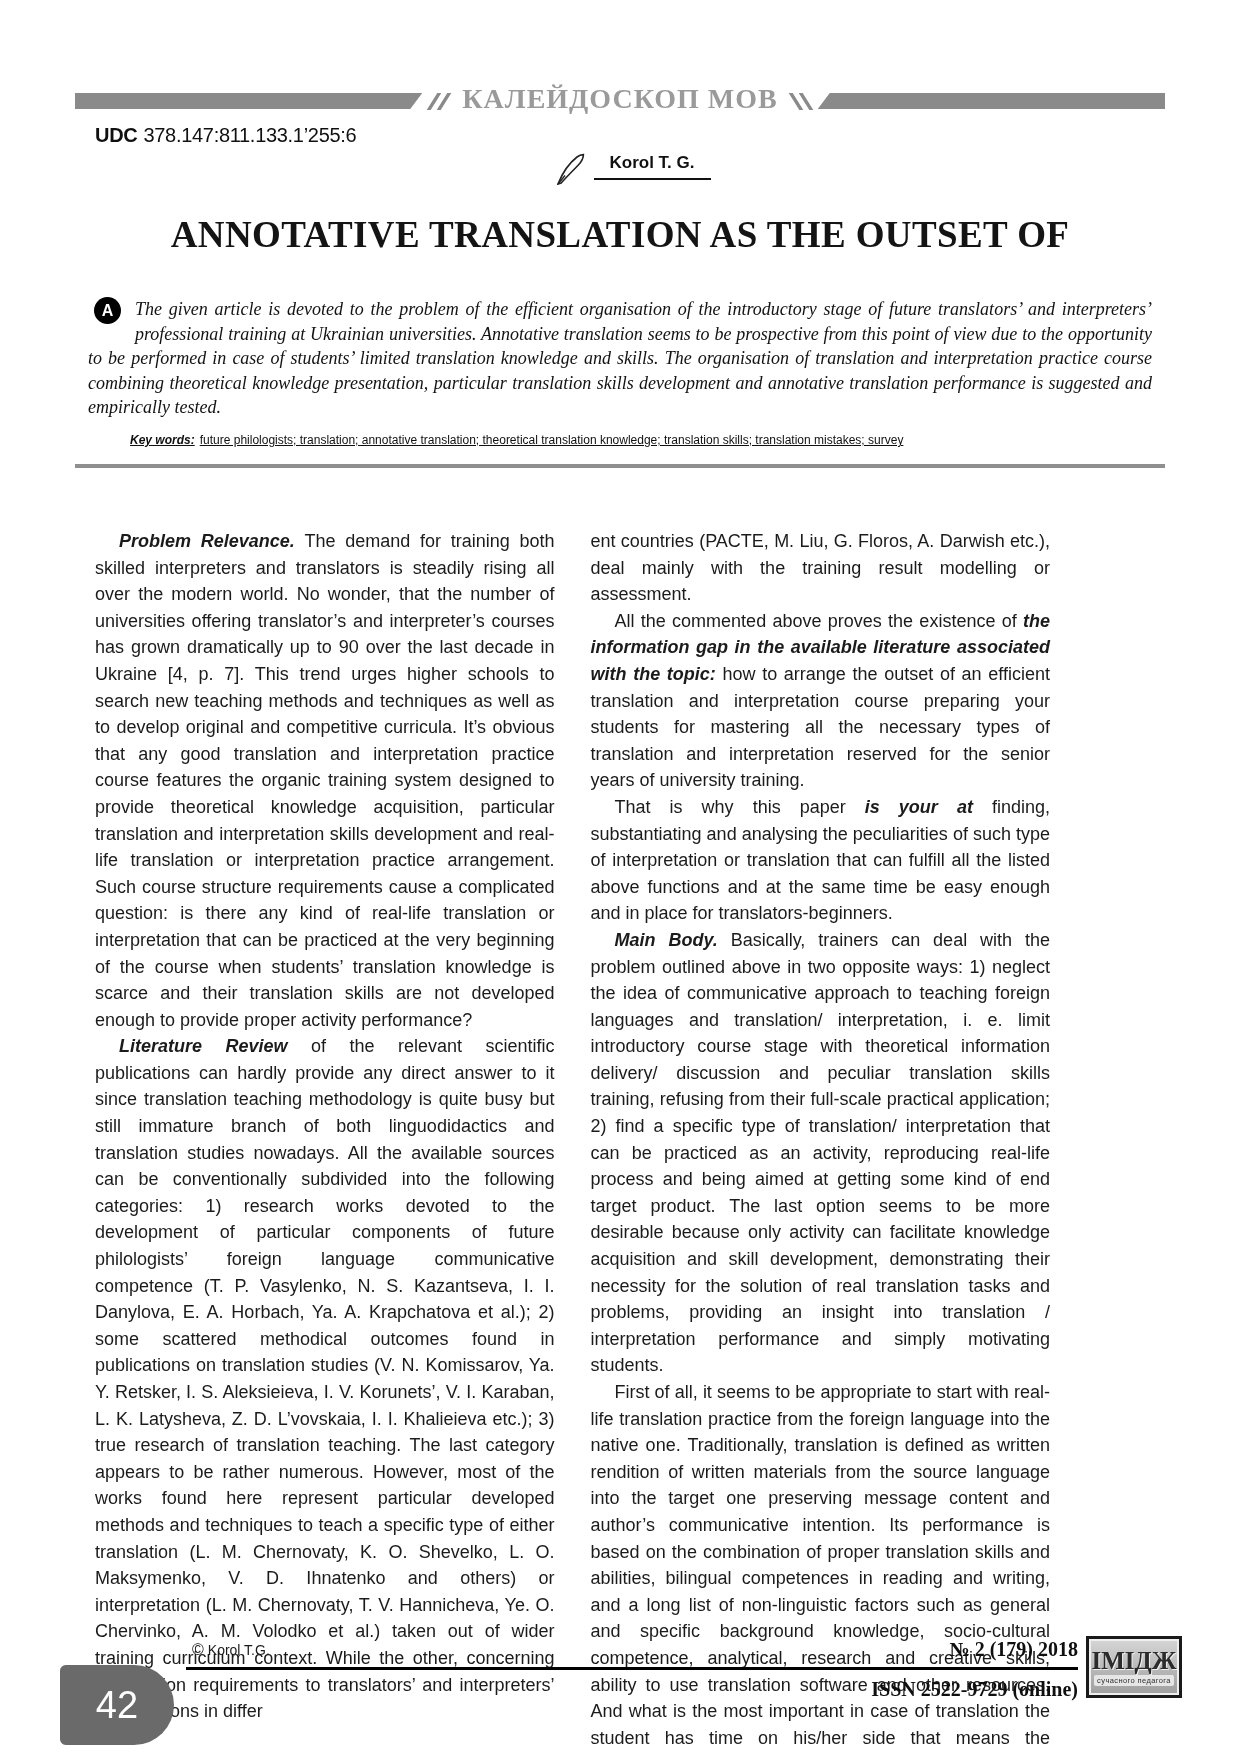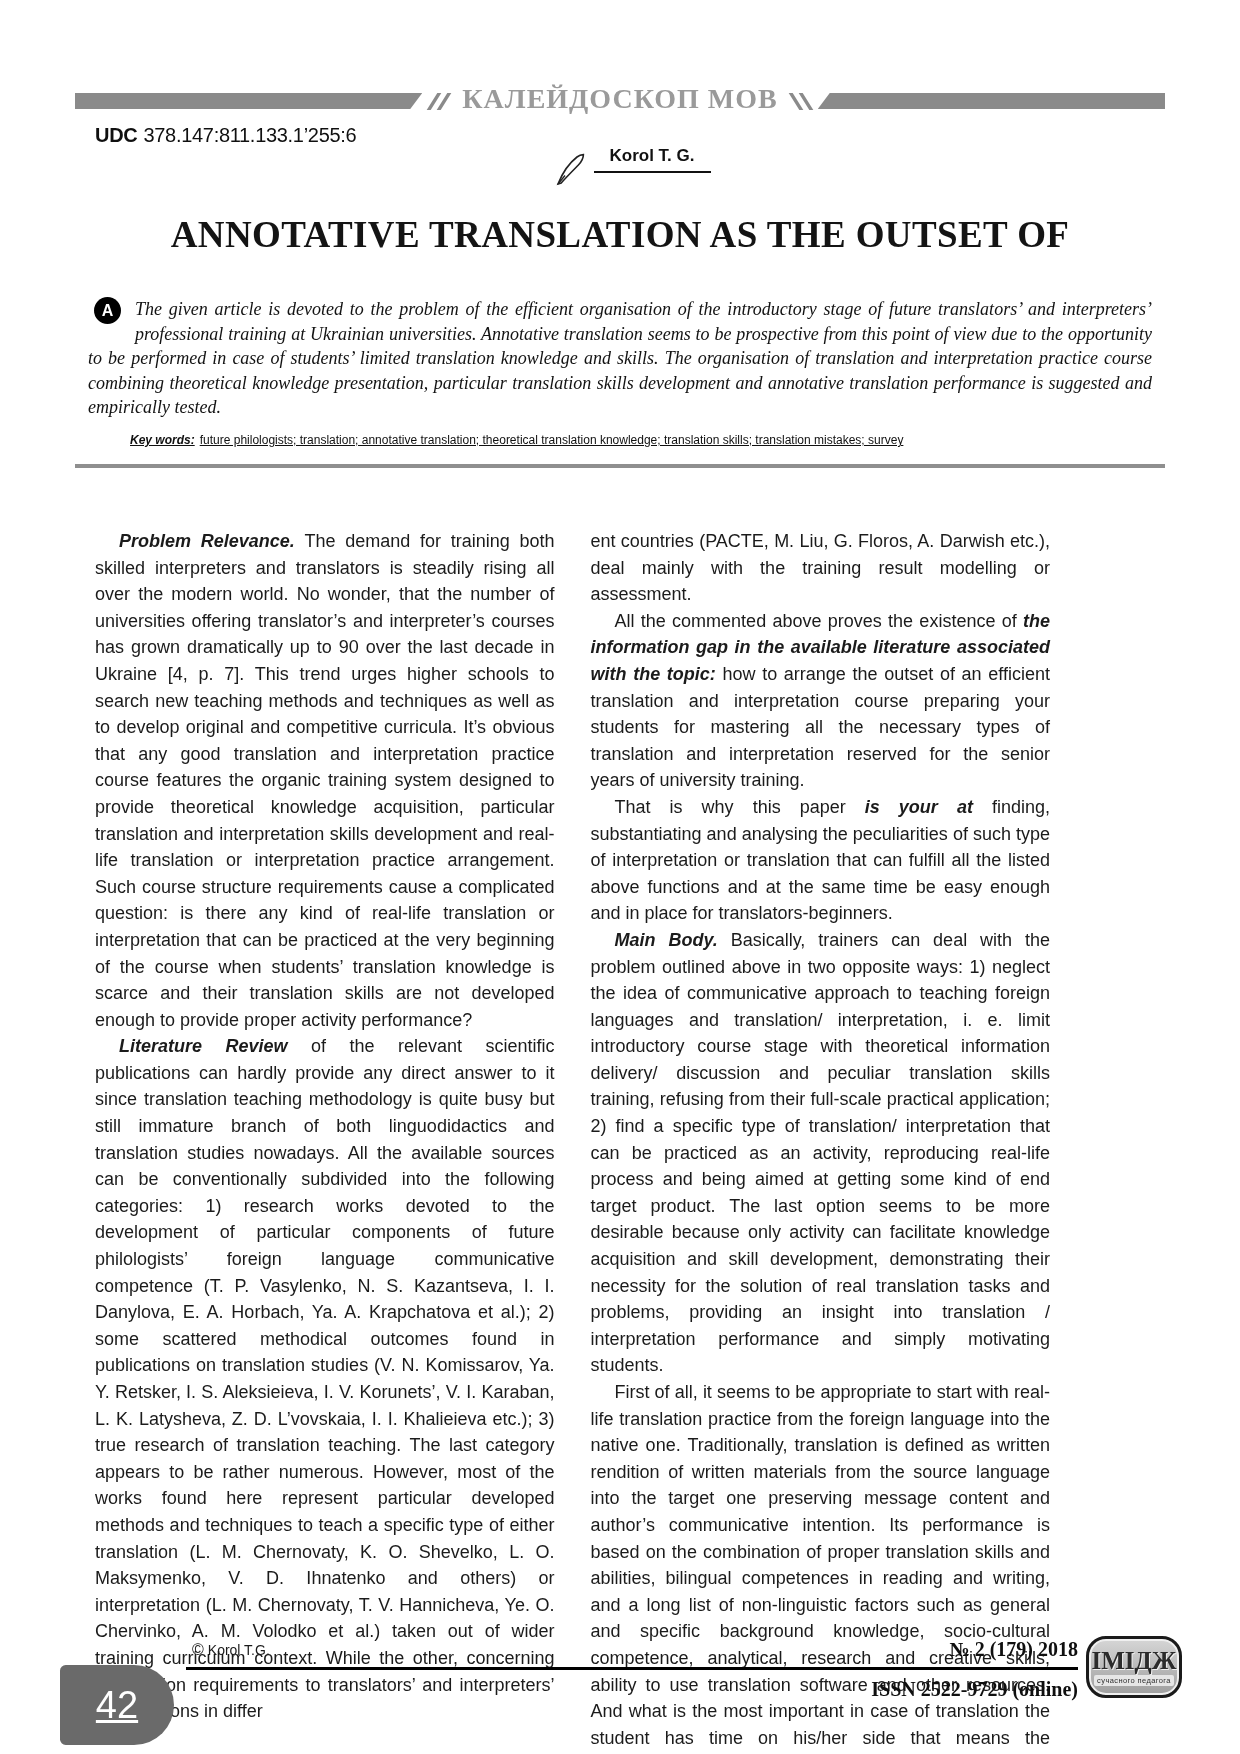--- a/index.html
+++ b/index.html
@@ -25,21 +25,21 @@
     color:#9a9a9a; letter-spacing:1px; white-space:nowrap; margin:0 6px;
     transform:translateY(-2px);
   }
 
   
   .udc { position:absolute; top:124px; left:95px; font-size:20px; color:#101010; letter-spacing:-0.3px; }
   .udc .udc-label { font-weight:bold; margin-right:6px; }
 
   .byline {
     position:absolute; top:146px; left:0; right:0;
-    display:flex; justify-content:center; align-items:flex-start; gap:8px;padding-left:22px;
+    display:flex; justify-content:center; align-items:center; gap:8px;padding-left:22px;
   }
   .pen-icon { display:block; transform:translateY(6px); }
   .author {
     font-size:17px; font-weight:bold; color:#111;
     border-bottom:2px solid #111; padding:0 16px 5px 16px;
   }
 
   .title {
     position:absolute; top:196px; left:55px; right:55px; margin:16px;
     text-align:center; font-family:"Liberation Serif", serif;
@@ -72,34 +72,34 @@
     margin:0; text-align:justify; font-size:18px; line-height:26.6px; color:#1b1b1b;
   }
   .col p.indent { text-indent:24px; }
   .lead-in { font-weight:bold; font-style:italic; }
 
   
   .page-badge {
     position:absolute; left:60px; top:1665px; width:114px; height:80px;
     background:#6a6a6a; border-radius:6px 42px 42px 6px;
     display:flex; align-items:center; justify-content:center;
-    color:#fff; font-size:38px;text-decoration:underline;
+    color:#fff; font-size:38px;
   }
   .copyright { position:absolute; left:192px; top:1641px; font-size:14px; color:#1a1a1a; }
   .copyright .csym { font-size:16px; margin-right:4px; }
   .footer-line { position:absolute; left:186px; top:1667px; width:892px; height:3px; background:#000; }
   .issue, .issn {
     position:absolute; right:162px; text-align:right;
     font-family:"Liberation Serif", serif; font-weight:bold; font-size:20px; color:#0f0f0f;
   }
   .issue { top:1638px; }
   .issn  { top:1678px; }
   .logo {
     position:absolute; left:1086px; top:1636px; width:96px; height:62px;
-    border:3px solid #1a1a1a; border-radius:20px; box-sizing:border-box;
+    border:3px solid #1a1a1a; border-radius:0; box-sizing:border-box;
     background:linear-gradient(#d6d6d6, #9e9e9e);
     display:flex; flex-direction:column; align-items:center; justify-content:center;
     box-shadow:inset 0 0 0 2px #efefef;
   }
   .logo-title {
     font-family:"Liberation Serif", serif; font-weight:bold; font-size:25px; line-height:25px;
     color:#2b2b2b; text-shadow:1px 1px 0 #eee;
   }
   .logo-sub {
     font-size:7.5px; letter-spacing:0.4px; color:#2f2f2f;

